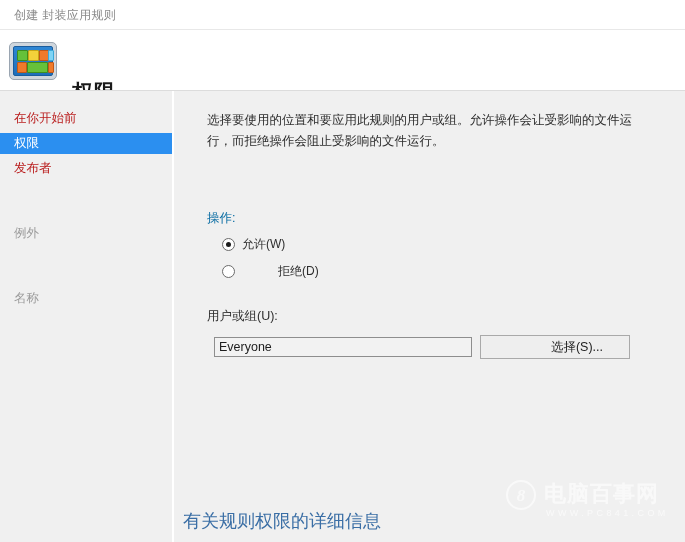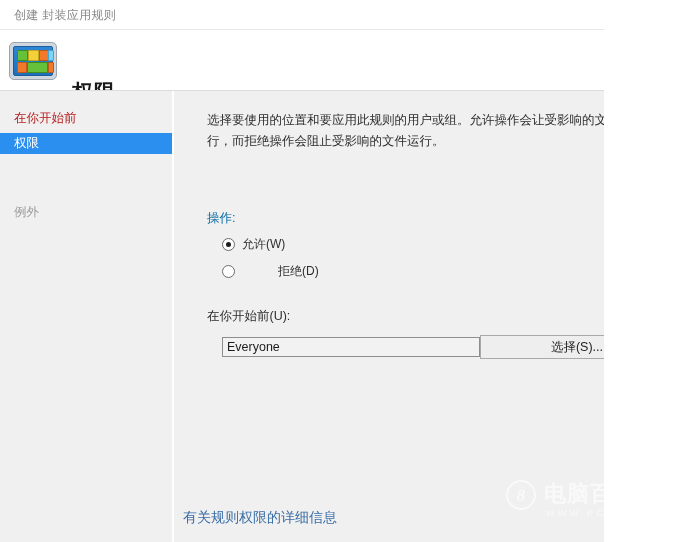--- a/index.html
+++ b/index.html
@@ -9,21 +9,21 @@
   body {
     width: 685px;
     height: 542px;
     background: #ffffff;
     font-family: "Liberation Sans", "DejaVu Sans", sans-serif;
     overflow: hidden;
     -webkit-font-smoothing: antialiased;
   }
   #wizard-window {
     position: relative;
-    width: 604px;
+    width: 685px;
     height: 542px;
     background: #f0f0f0;
     box-sizing: border-box;
     overflow: hidden;
   }
 
   
   #title-bar {
     position: absolute;
     left: 0; top: 0;
@@ -215,21 +215,21 @@
     position: absolute;
     left: 33px;
     top: 217px;
     font-size: 12.5px;
     color: #2d2d2d;
     white-space: nowrap;
   }
 
   #user-input {
     position: absolute;
-    left: 48px;
+    left: 40px;
     top: 246px;
     width: 258px;
     height: 20px;
     background: #f2f2f2;
     border: 1px solid #8e8e8e;
     box-sizing: border-box;
     font-family: "Liberation Sans", "DejaVu Sans", sans-serif;
     font-size: 12.5px;
     color: #1d1d1d;
     padding: 0 4px;
@@ -252,21 +252,21 @@
     line-height: 22px;
     white-space: nowrap;
     cursor: default;
     padding-left: 44px;
   }
 
   #more-info-link {
     position: absolute;
     left: 9px;
     top: 418px;
-    font-size: 14px;
+    font-size: 18px;
     color: #3a6ea5;
     text-decoration: none;
     white-space: nowrap;
     cursor: pointer;
   }
 
   
   #watermark {
     position: absolute;
     left: 506px;
@@ -337,43 +337,45 @@
     </div>
     <div id="page-heading">权限</div>
   </div>
   <div id="header-rule"></div>
 
   <div id="sidebar">
     <div class="sidebar-item first">在你开始前</div>
     <div class="sidebar-gap"></div>
     <div class="sidebar-item selected">权限</div>
     <div class="sidebar-gap"></div>
+    <div class="sidebar-item">发布者</div>
     <div class="sidebar-gap"></div>
     <div class="sidebar-item muted">例外</div>
     <div class="sidebar-gap"></div>
+    <div class="sidebar-item muted">名称</div>
   </div>
   <div id="sidebar-divider"></div>
 
   <div id="content-pane">
 
     <div id="intro-text">选择要使用的位置和要应用此规则的用户或组。允许操作会让受影响的文件运行，而拒绝操作会阻止受影响的文件运行。</div>
 
     <div id="action-label">操作:</div>
 
     <div class="radio-row" id="radio-allow">
       <span class="radio-mark checked"></span>
       <span>允许(W)</span>
     </div>
 
     <div class="radio-row" id="radio-deny">
       <span class="radio-mark"></span>
       <span>拒绝(D)</span>
     </div>
 
-    <div id="user-label">在你开始前(U):</div>
+    <div id="user-label">用户或组(U):</div>
 
     <input id="user-input" type="text" value="Everyone" style="">
 
     <div id="select-button">选择(S)...</div>
 
     <a id="more-info-link" href="#">有关规则权限的详细信息</a>
   </div>
 
   <div id="watermark">
     <div class="wm-badge">8</div>

